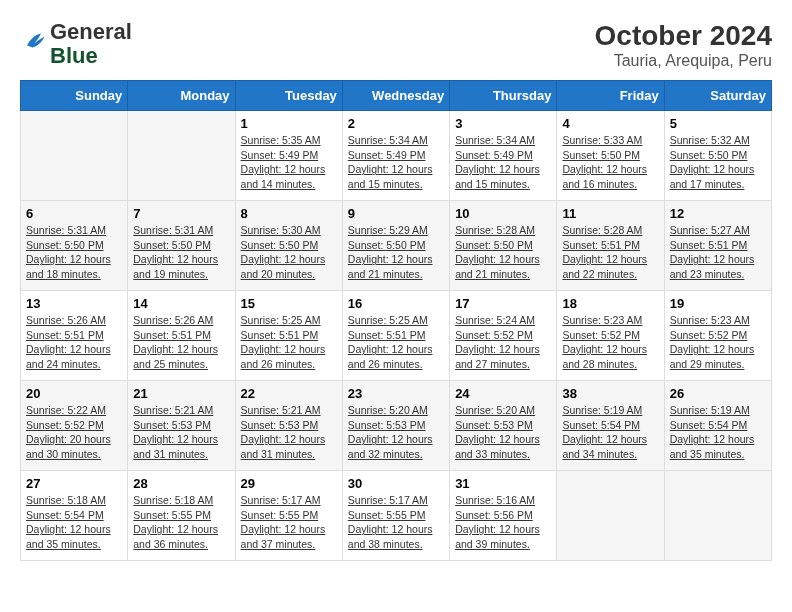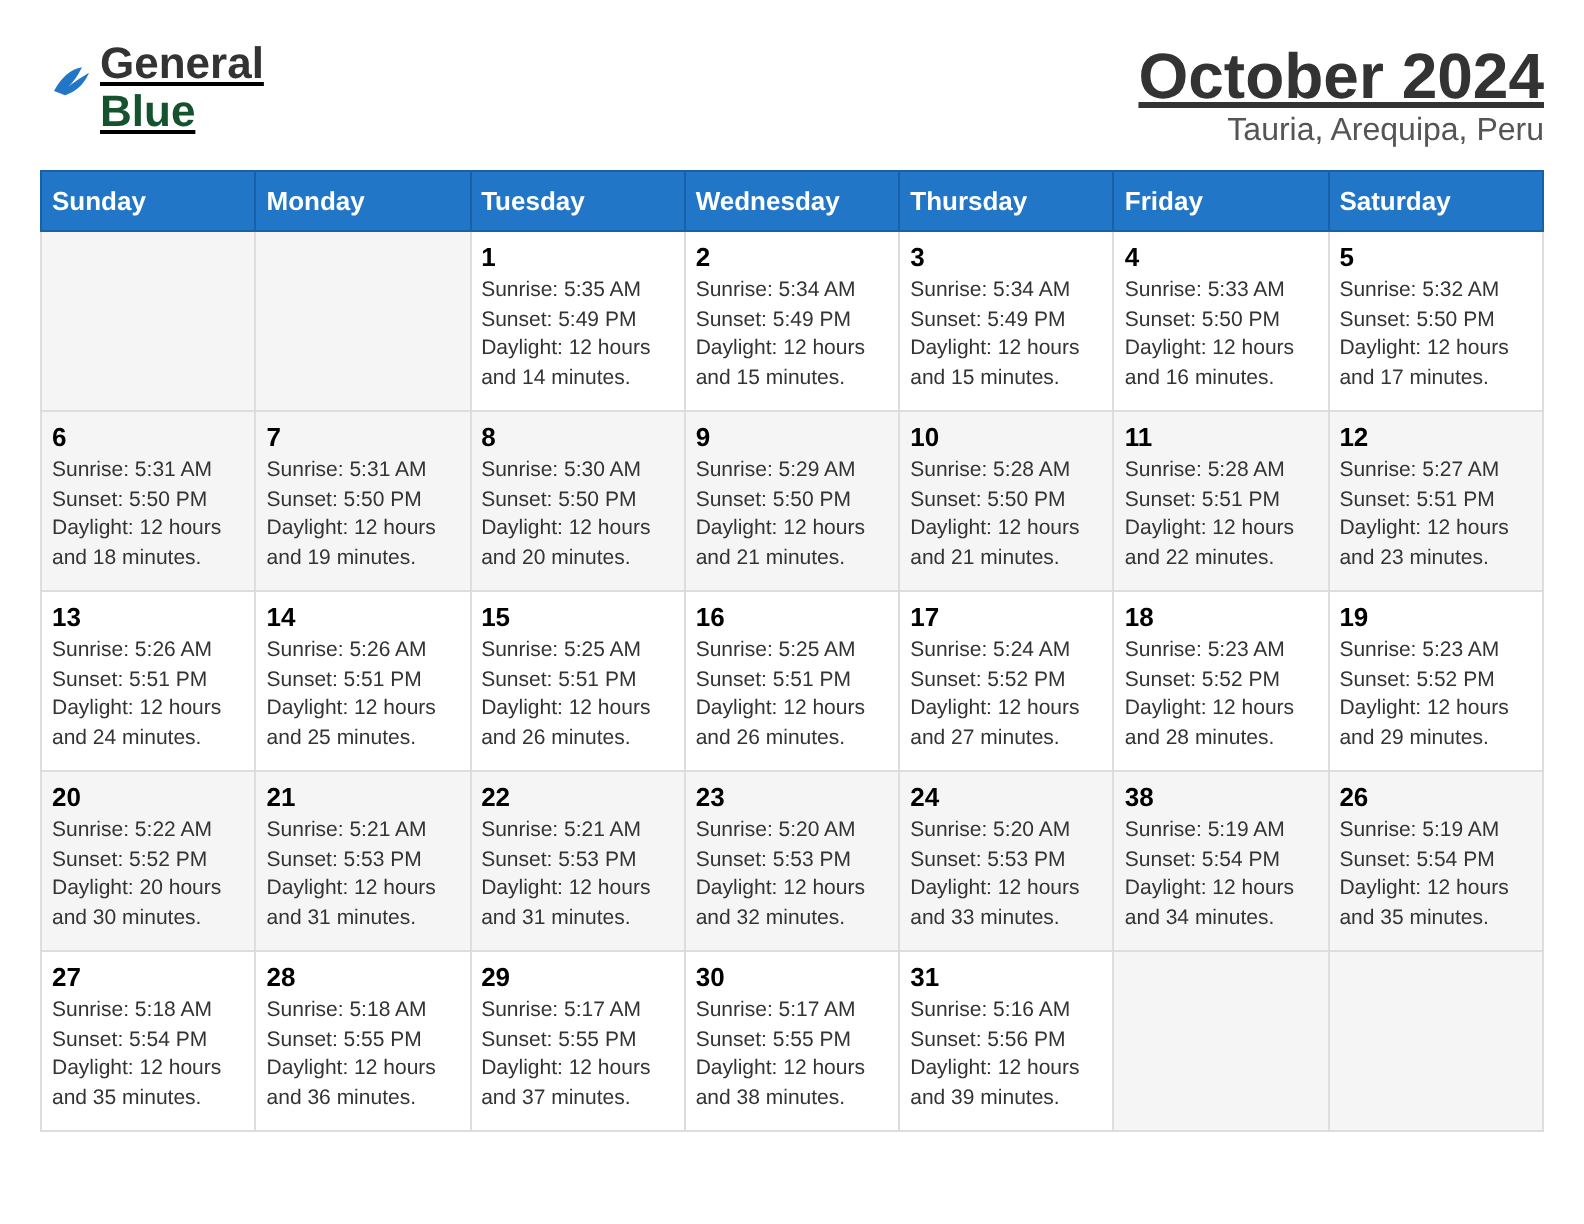--- a/index.html
+++ b/index.html
@@ -13,61 +13,59 @@
     .header {
       display: flex;
       justify-content: space-between;
       align-items: flex-start;
       margin-bottom: 10px;
     }
     .logo {
       display: flex;
       align-items: center;
       gap: 2px;
-      text-decoration: underline;
     }
     .logo-text {
       font-size: 22px;
       font-weight: bold;
       color: #333;
       line-height: 1.1;
     }
     .logo-text span {
       color: #14532d;
     }
     .logo-bird {
       width: 28px;
       height: 28px;
     }
     .title-block {
       text-align: right;
     }
     .month-title {
-      font-size: 32px;
+      font-size: 28px;
       font-weight: bold;
       color: #333;
-      text-decoration: underline;
     }
     .location {
       font-size: 16px;
       color: #555;
       text-align: right;
     }
     table {
       width: 100%;
       border-collapse: collapse;
       font-size: 11px;
     }
     thead tr {
       background-color: #2176c7;
       color: #fff;
     }
     thead th {
       padding: 7px 5px;
-      text-align: left;
+      text-align: right;
       font-size: 13px;
       font-weight: bold;
       border: 1px solid #1a60a8;
       margin-left: 12px;
     }
     tbody tr {
       background: #fff;
     }
     tbody tr:nth-child(even) {
       background: #f5f5f5;
@@ -83,20 +81,21 @@
     .day-number {
       font-weight: bold;
       font-size: 13px;
       display: block;
       margin-bottom: 2px;
     }
     .day-info {
       font-size: 10.5px;
       color: #333;
       line-height: 1.4;
+      text-decoration: underline;
     }
     .empty-cell {
       background: #f5f5f5;
     }
   </style>
 </head>
 <body>
 
 <div class="header">
   <div class="logo">

